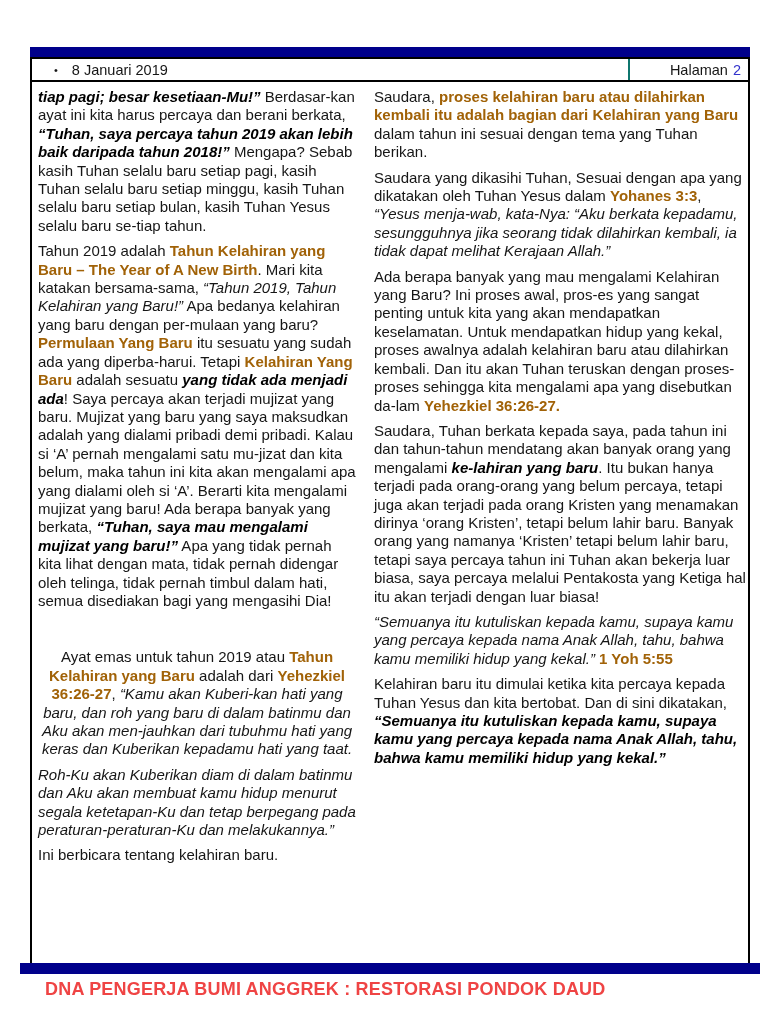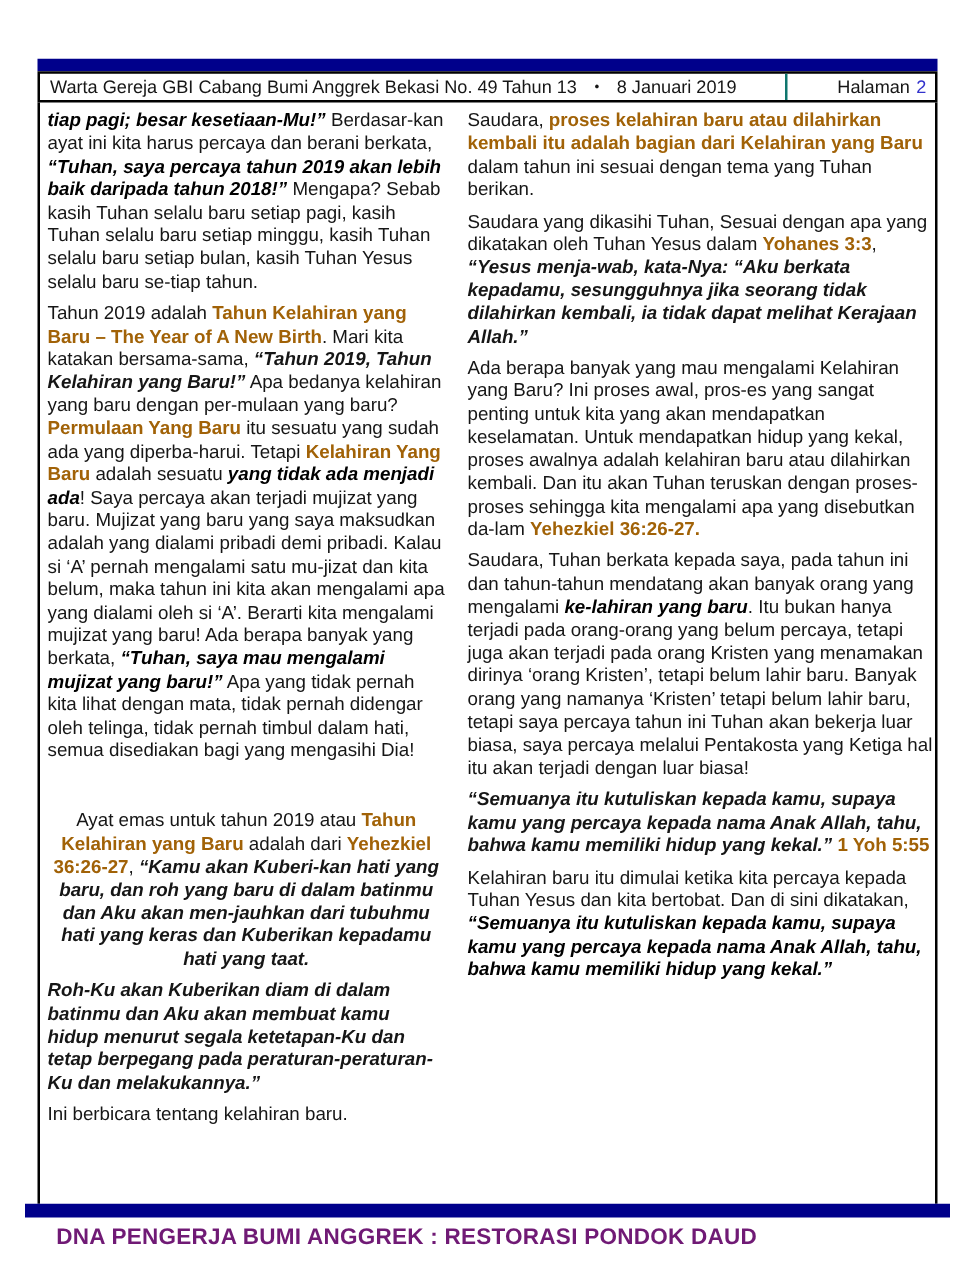--- a/index.html
+++ b/index.html
@@ -64,48 +64,47 @@
     gap: 18px;
     overflow: hidden;
   }
   .col { font-size: 15px; line-height: 18.4px; }
   .col-left  { width: 318px; flex: none; }
   .col-right { flex: 1; }
   .para { margin-bottom: 7px; }
   .col-left .para:nth-of-type(3) { margin-top: 38px; text-align: center; }
   .run-n  { font-weight: normal; font-style: normal; }
   .run-b  { font-weight: bold;   font-style: normal; color:#a16207; }
-  .run-i  { font-weight: bold; font-style: italic; margin-top: 11px; }
+  .run-i  { font-weight: normal; font-style: italic; margin-top: 11px; }
   .run-bi { font-weight: bold;   font-style: italic; color:#000; }
   .bottom-bar {
     position: absolute;
     left: 20px; width: 740px;
     top: 963px; height: 11px;
     background: var(--navy);
   }
   .footer-line {
     position: absolute;
     left: 45px; top: 979px;
     font-size: 18px;
     font-weight: bold;
-    color: #701a75;
+    color: #ef4444;
     letter-spacing: 0.2px;
     white-space: nowrap;
   }
 </style>
 </head>
 <body>
 
 <div class="page">
 
   <div class="top-bar"></div>
 
   <div class="header-box">
     <div class="header-left">
-      <span>Warta Gereja GBI Cabang Bumi Anggrek Bekasi No. 49 Tahun 13</span>
       <span class="bullet">•</span>
       <span>8 Januari 2019</span>
     </div>
     <div class="header-right">
       <span>Halaman</span>
       <span class="pagenum">2</span>
     </div>
   </div>
 
   <div class="body-box">

